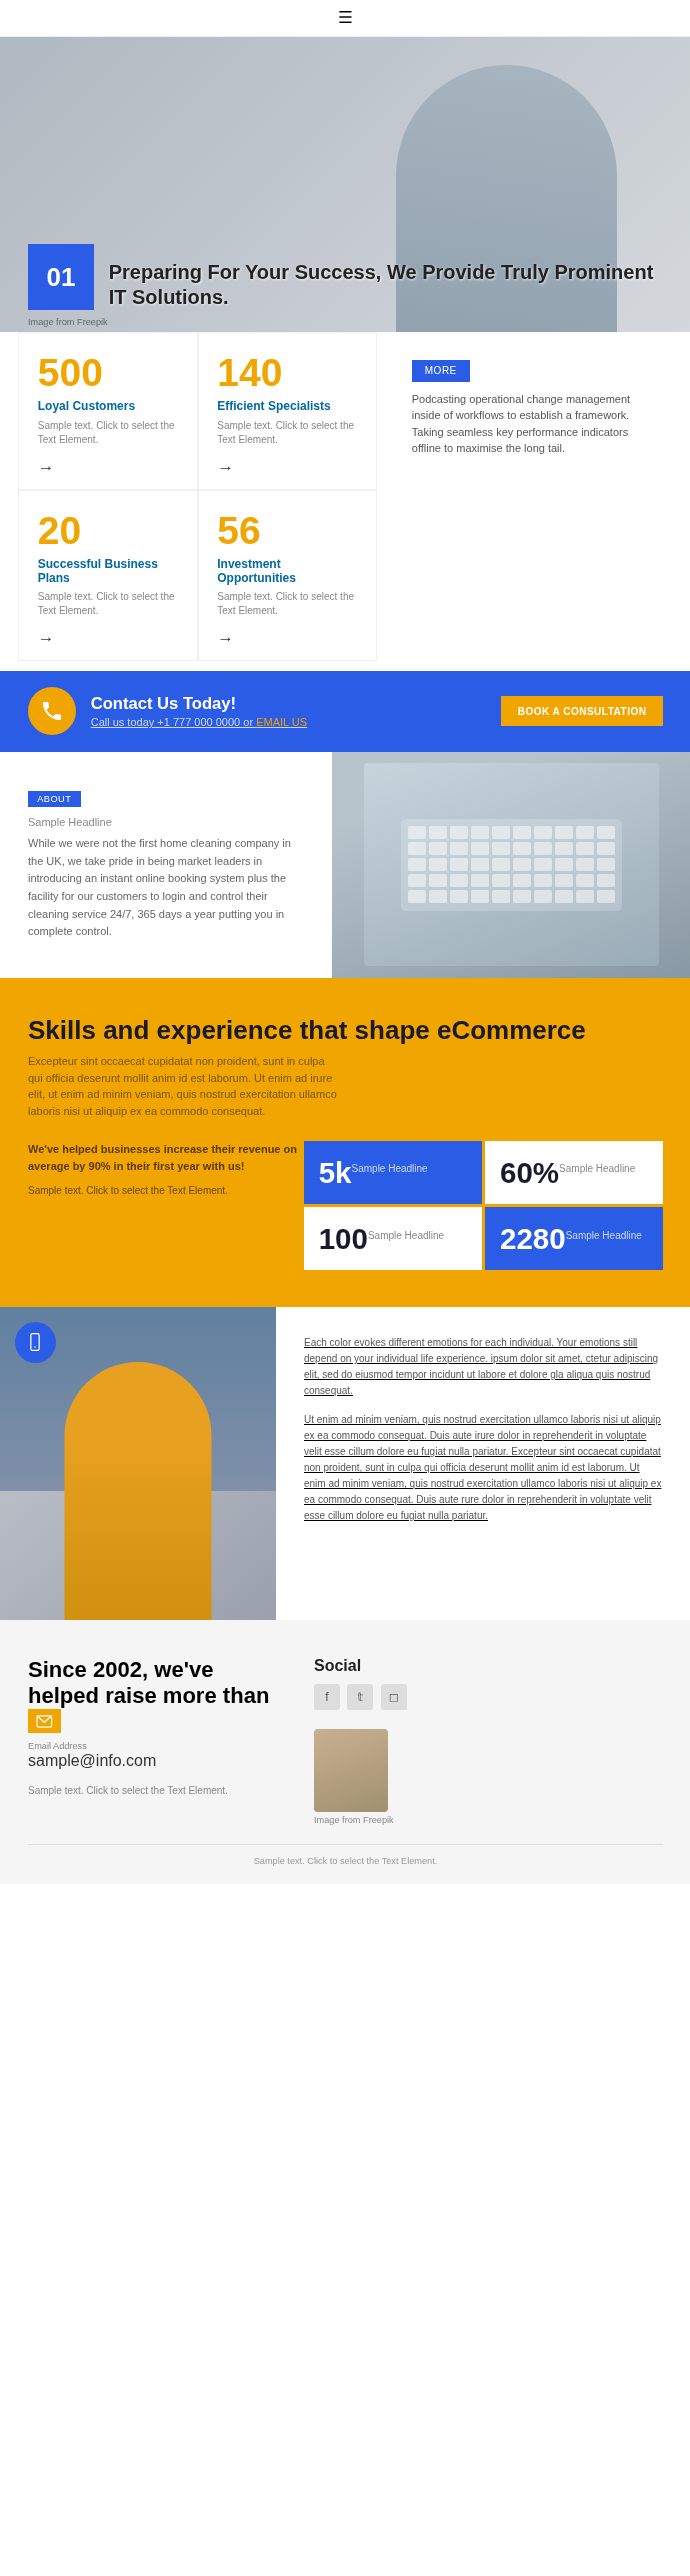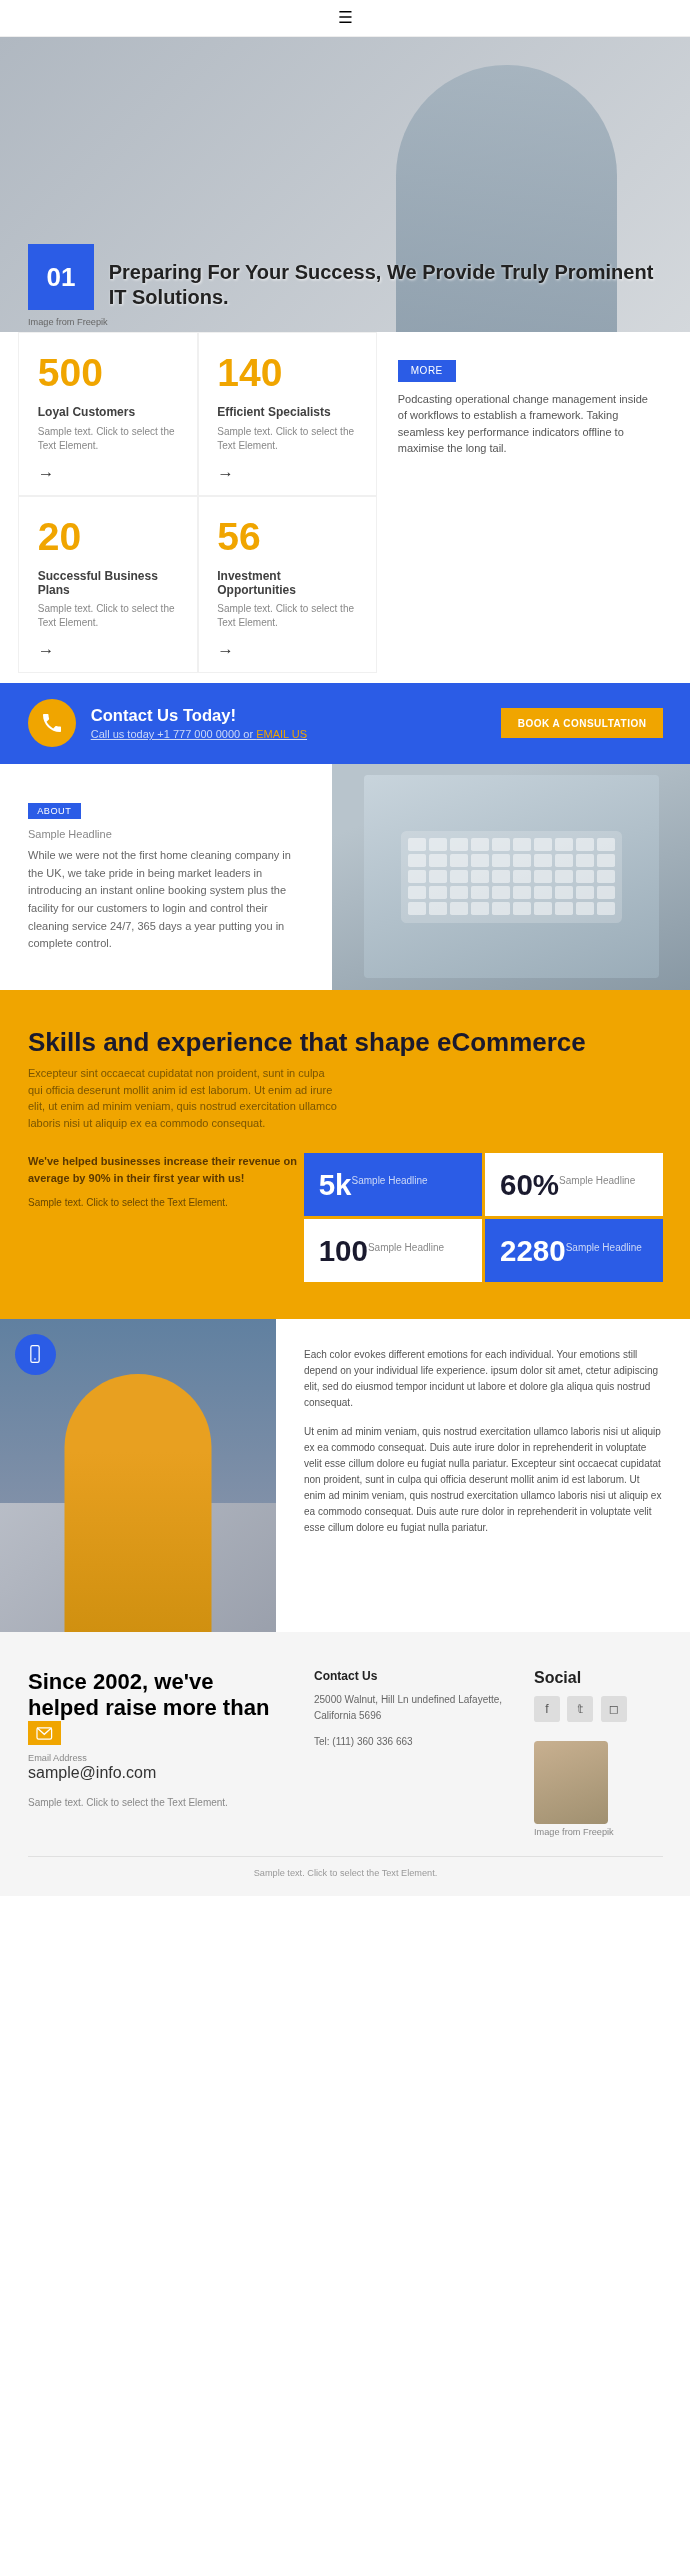--- a/index.html
+++ b/index.html
@@ -98,22 +98,22 @@
     }
     .stat-number {
       font-size: 39px;
       font-weight: 900;
       color: #f0a500;
       line-height: 1;
     }
     .stat-label {
       font-size: 12px;
       font-weight: 700;
-      color: #404040;
-      margin-top: 13px;
+      color: #0369a1;
+      margin-top: 7px;
       margin-bottom: 5.5px;
     }
     .stat-desc {
       font-size: 10px;
       color: #888;
       line-height: 1.4;
       margin-bottom: 9.2px;
     }
     .stat-arrow {
       font-size: 16.6px;
@@ -288,20 +288,21 @@
       margin-top: 5.5px;
     }
     .skill-card.blue .skill-card-label { color: #ccd8f7; }
     .skill-card.white .skill-card-label { color: #888; }
 
     
     .profile-section {
       display: flex;
       width: 691px;
       background: #fff;
+      text-decoration: underline;
     }
     .profile-image-col {
       width: 276px;
       position: relative;
     }
     .profile-image-placeholder {
       width: 276px;
       height: 313px;
       background: linear-gradient(140deg, #c8ccd4 0%, #9aa0ac 100%);
       position: relative;
@@ -450,21 +451,21 @@
     <div class="hero-figure"></div>
   </div>
   <div class="hero-overlay">
     <div class="hero-number-box">01</div>
     <h1 class="hero-title">Preparing For Your Success, We Provide Truly Prominent IT Solutions.</h1>
   </div>
   <span class="hero-image-credit">Image from Freepik</span>
 </section>
 
 <section class="stats-section">
-  <div style="display:flex; gap:2px;">
+  <div style="display:flex; gap:16px;">
 
     <div class="stats-left-col" style="width:359px;">
       <div class="stat-card">
         <div class="stat-number">500</div>
         <div class="stat-label">Loyal Customers</div>
         <div class="stat-desc">Sample text. Click to select the Text Element.</div>
         <div class="stat-arrow">→</div>
       </div>
       <div class="stat-card">
         <div class="stat-number">140</div>
@@ -636,28 +637,20 @@
         <svg width="16.6" height="13" viewBox="0 0 20 16" fill="white">
           <rect x="1" y="1" width="18" height="14" rx="2" stroke="white" stroke-width="1.5" fill="none"></rect>
           <polyline points="1,1 10,9 19,1" stroke="white" stroke-width="1.5" fill="none"></polyline>
         </svg>
       </div>
       <div class="footer-email-label">Email Address</div>
       <div class="footer-email-value">sample@info.com</div>
       <div class="footer-sample-text">Sample text. Click to select the Text Element.</div>
     </div>
 
-    <div class="contact-col">
-      <h4>Contact Us</h4>
-      <p>25000 Walnut, Hill Ln undefined Lafayette, California 5696</p>
-      <p>
-        <span>Tel:</span>
-        <span>(111) 360 336 663</span>
-      </p>
-    </div>
 
     <div class="social-col">
       <h4>Social</h4>
       <div class="social-icons">
         <div class="social-icon">f</div>
         <div class="social-icon">𝕥</div>
         <div class="social-icon">◻</div>
       </div>
       <div class="footer-avatar">
         <div class="footer-avatar-img"></div>

